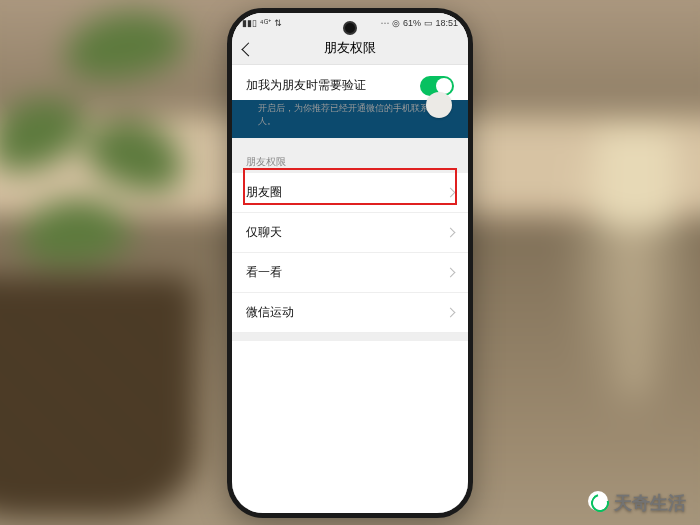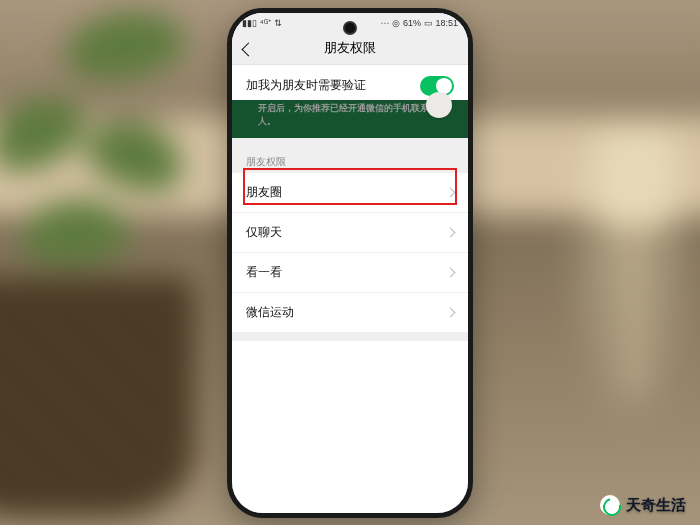--- a/index.html
+++ b/index.html
@@ -95,21 +95,21 @@
     transform:rotate(45deg);
   }
   .toggle {
     width:34px; height:20px; border-radius:10px; background:#07c160; position:relative;
   }
   .toggle::after{
     content:""; position:absolute; right:2px; top:2px; width:16px; height:16px;
     background:#fff; border-radius:50%;
   }
   .desc-cell {
-    padding:2px 26px 10px; font-size:9px; color:#9a9a9a; background:#14532d; border-bottom:0.5px solid #eee;font-weight:bold;
+    padding:2px 26px 10px; font-size:9px; color:#9a9a9a; background:#0c4a6e; border-bottom:0.5px solid #eee;
   }
   .section-gap { height:8px; background:#efefef; }
   .section-header {
     padding:8px 14px 4px; font-size:10px; color:#888; background:#efefef;
   }
 
   .highlight {
     position:absolute;
     left:11px; width:214px;
     border:2.5px solid #e02020;
@@ -118,22 +118,22 @@
 
   
   .toggle-halo{
     position:absolute; width:26px; height:26px; border-radius:50%;
     background:#eceae6; right:16px;
     box-shadow:0 1px 2px rgba(0,0,0,0.2);
     z-index:5;
   }
 
   .watermark {
-    position:absolute; right:14px; bottom:10px; color:#0f172a;
-    display:flex; align-items:flex-end; gap:6px; font-size:15px; font-weight:600;
+    position:absolute; right:14px; bottom:10px; color:#737373;
+    display:flex; align-items:flex-start; gap:6px; font-size:18px; font-weight:600;
     text-shadow:0 1px 3px rgba(0,0,0,0.4);
   }
   .wm-icon{
     width:20px; height:20px; border-radius:50%; background:#fff; position:relative;
   }
   .wm-icon::before{
     content:""; position:absolute; left:3px; top:3px; width:14px; height:14px;
     border:2px solid #07c160; border-top-color:transparent; border-radius:50%;
     transform:rotate(30deg);
   }

